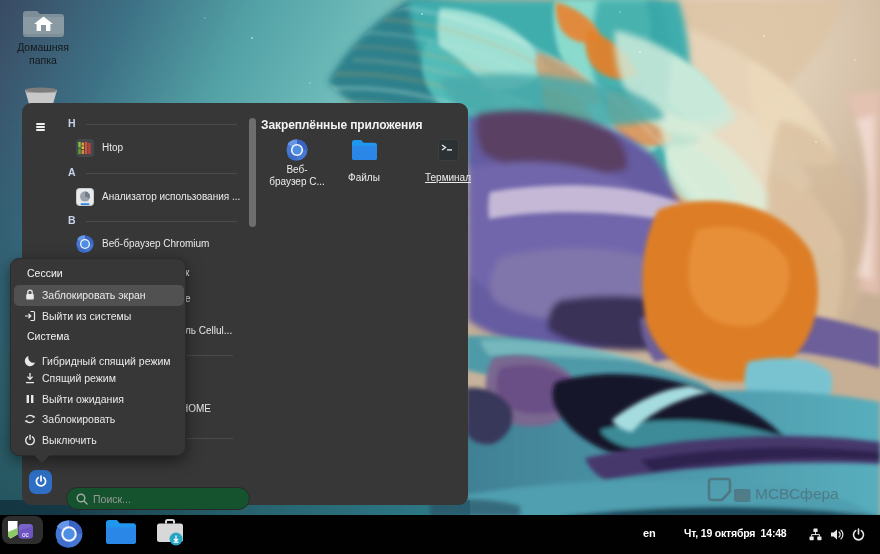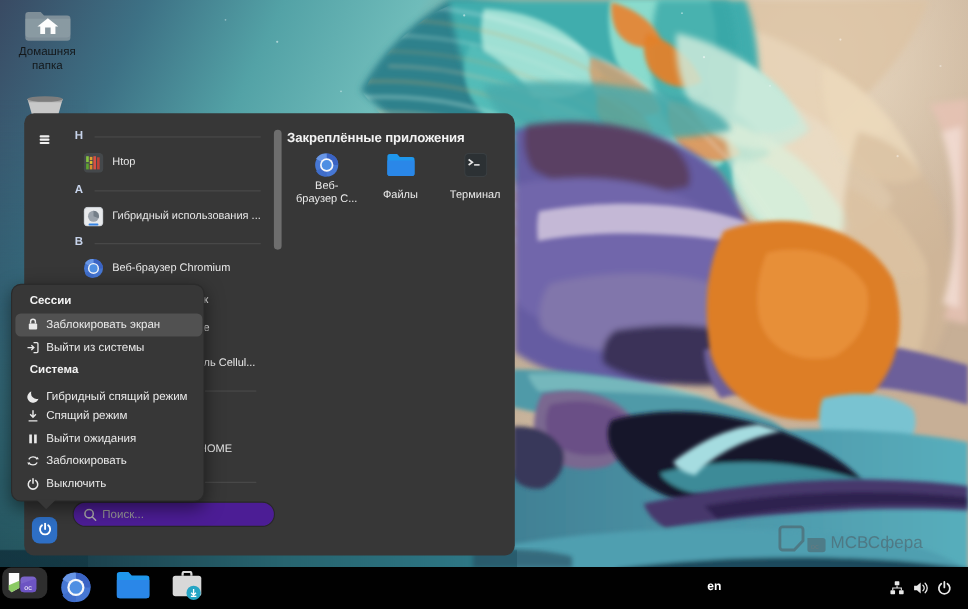--- a/index.html
+++ b/index.html
@@ -27,32 +27,32 @@
 
 #scrollbar { position:absolute; left:227px; top:15px; width:7px; height:109px; background:#6e6e6e; border-radius:4px; }
 #pintitle { position:absolute; left:239px; top:15px; font-weight:bold; font-size:12px; letter-spacing:-0.1px; color:#f2f2f2; }
 .pcell { position:absolute; width:76px; text-align:center; color:#ececec; font-size:10px; }
 .pcell svg { display:block; margin:0 auto; }
 .pcell .pl { margin-top:3px; line-height:1.22; }
 
 
 #pwr { position:absolute; left:7px; top:367px; width:23px; height:24px; background:#2e6fc5; border-radius:7px; }
 #pwr svg { display:block; margin:5px auto 0; }
-#search { position:absolute; left:44px; top:353px; width:184px; height:23px; background:#4c1d95; border:1px solid #282828; border-radius:12px; }
+#search { position:absolute; left:44px; top:384px; width:184px; height:23px; background:#14532d; border:1px solid #282828; border-radius:12px; }
 #search .ph { position:absolute; left:26px; top:5px; color:#989898; font-size:10.5px; }
 #search svg { position:absolute; left:9px; top:5px; }
 
 
 #popup { position:absolute; left:10px; top:258px; width:176px; height:198px;
   background:#373737; border:1px solid #2b2b2b; border-radius:9px; box-shadow:0 5px 16px rgba(0,0,0,.5); font-size:10.5px; color:#e9e9e9; }
 #popup .tail { position:absolute; left:22px; bottom:-8px; width:0; height:0;
   border-left:9px solid transparent; border-right:9px solid transparent; border-top:9px solid #373737; }
 .prow { position:absolute; left:13px; white-space:nowrap; display:flex; align-items:center; }
 .prow svg { margin-right:6px; }
-.phead { position:absolute; left:16px; font-weight:bold; color:#f3f3f3; font-size:10.5px; }
+.phead { position:absolute; left:16px; font-weight:normal; color:#f3f3f3; font-size:10.5px; }
 #hl { position:absolute; left:3px; top:26px; width:170px; height:21px; background:#515151; border-radius:5px; }
 
 
 #bar { position:absolute; left:0; top:515px; width:880px; height:39px; background:#010101; }
 #menubtn { position:absolute; left:2px; top:1px; width:41px; height:28px; background:#2e2e2e; border-radius:8px; }
 #lang { position:absolute; left:643px; top:0; height:38px; line-height:37px; color:#fff; font-weight:bold; font-size:11px; }
 #clock { position:absolute; left:684px; top:0; height:38px; line-height:37px; color:#fff; font-weight:bold; font-size:10.5px; letter-spacing:-0.2px; }
 #sysico { position:absolute; left:809px; top:0; height:38px; display:flex; align-items:center; gap:8px; }
 
 
@@ -295,21 +295,21 @@
 
     <div class="cat" style="top:63px;">A</div>
     <div class="catline" style="top:70px;"></div>
     <svg class="appico" style="top:85px;" viewBox="0 0 18 18">
         <rect width="18" height="18" rx="4" fill="#c9cdd2"></rect>
         <rect x="1" y="1" width="16" height="16" rx="3" fill="#e8eaec"></rect>
         <circle cx="9" cy="8.6" r="5" fill="#9aa2ab"></circle>
         <path d="M9 3.6 A5 5 0 0 1 13.6 10.5 L9 8.6 Z" fill="#747e88"></path>
         <rect x="4.5" y="15.2" width="9" height="1.8" rx="0.9" fill="#3584e4"></rect>
       </svg>
-    <div class="apptxt" style="top:88px;">Гибридный использования ...</div>
+    <div class="apptxt" style="top:88px;">Анализатор использования ...</div>
 
     <div class="cat" style="top:111px;">B</div>
     <div class="catline" style="top:118px;"></div>
     <svg class="appico" style="top:132px;" viewBox="0 0 18 18">
         <circle cx="9" cy="9" r="8.6" fill="#4677d4"></circle>
         <path d="M9 0.4 A8.6 8.6 0 0 1 17.6 9 L9 9 Z" fill="#3a63c4"></path>
         <path d="M1.1 4.3 A8.6 8.6 0 0 1 9 0.4 L9 9 Z" fill="#6896e6"></path>
         <path d="M1.1 13.7 A8.6 8.6 0 0 0 9 17.6 L9 9 Z" fill="#3f6dca"></path>
         <circle cx="9" cy="9" r="5" fill="#f4f6fa"></circle>
         <circle cx="9" cy="9" r="3.7" fill="#4f8fe3"></circle>
@@ -337,21 +337,21 @@
         </svg>
       <div class="pl">Веб-<br>браузер C...</div>
     </div>
     <div class="pcell" style="left:304px; top:37px;">
       <svg width="25" height="20" viewBox="0 0 25 20">
           <path d="M0 2.5 q0-2.5 2.5-2.5 h6.5 l2.5 2.7 h11 q2.5 0 2.5 2.5 v12.3 q0 2.5-2.5 2.5 h-20 q-2.5 0-2.5-2.5 z" fill="#1f97ec"></path>
           <path d="M0 6 h25 v11.5 q0 2.5-2.5 2.5 h-20 q-2.5 0-2.5-2.5 z" fill="#2a87e8"></path>
         </svg>
       <div class="pl" style="margin-top:12px;">Файлы</div>
     </div>
-    <div class="pcell" style="left:372px; top:36px;">
+    <div class="pcell" style="left:388px; top:36px;text-decoration:underline;">
       <svg width="21" height="22" viewBox="0 0 21 22">
           <rect width="21" height="22" rx="4" fill="#3a3f42"></rect>
           <rect x="1" y="1" width="19" height="20" rx="3.2" fill="#2c3134"></rect>
           <path d="M4 6 l3.5 2.5 L4 11" stroke="#e6e6e6" stroke-width="1.4" fill="none"></path>
           <rect x="9" y="10.2" width="5" height="1.4" fill="#e6e6e6"></rect>
         </svg>
       <div class="pl" style="margin-top:11px;">Терминал</div>
     </div>
 
     <div id="pwr">
@@ -445,20 +445,21 @@
         <path d="M0 2.5 q0-2.5 2.5-2.5 h6.5 l2.5 2.7 h11 q2.5 0 2.5 2.5 v12.3 q0 2.5-2.5 2.5 h-20 q-2.5 0-2.5-2.5 z" fill="#1f97ec"></path>
         <path d="M0 6 h25 v11.5 q0 2.5-2.5 2.5 h-20 q-2.5 0-2.5-2.5 z" fill="#2a87e8"></path>
       </svg>
     <svg class="abs" style="left:156px; top:4px;" width="28" height="27" viewBox="0 0 28 27">
       <path d="M10 4.5 V2.5 a1.5 1.5 0 0 1 1.5-1.5 h5 a1.5 1.5 0 0 1 1.5 1.5 v2" stroke="#d8d8d8" stroke-width="2" fill="none"></path>
       <rect x="1" y="4.5" width="26" height="18.5" rx="2.5" fill="#d8d8d8"></rect>
       <circle cx="20" cy="20" r="6.5" fill="#26a5c4"></circle>
       <path d="M20 16.5 V21.5 M17.8 19.8 L20 22 L22.2 19.8 M17.5 23.2 h5" stroke="#fff" stroke-width="1.2" fill="none"></path>
     </svg>
     <div id="lang">en</div>
+    <div id="clock">Чт, 19 октября&nbsp; 14:48</div>
     <div id="sysico">
       <svg width="13" height="13" viewBox="0 0 13 13">
           <rect x="4.4" y="0.5" width="4.2" height="3.6" rx="0.6" fill="#e8e8e8"></rect>
           <rect x="0.5" y="8.6" width="4.2" height="3.6" rx="0.6" fill="#e8e8e8"></rect>
           <rect x="8.3" y="8.6" width="4.2" height="3.6" rx="0.6" fill="#e8e8e8"></rect>
           <path d="M6.5 4.2 V6.6 M2.6 8.6 V6.6 H10.4 V8.6" stroke="#e8e8e8" stroke-width="1" fill="none"></path>
         </svg>
       <svg width="14" height="13" viewBox="0 0 14 13">
           <path d="M1 4.5 h2.6 L7 1.5 v10 L3.6 8.5 H1 Z" fill="#e8e8e8"></path>
           <path d="M9 4 a3.2 3.2 0 0 1 0 5 M11 2.2 a5.8 5.8 0 0 1 0 8.6" stroke="#e8e8e8" stroke-width="1.2" fill="none" stroke-linecap="round"></path>

